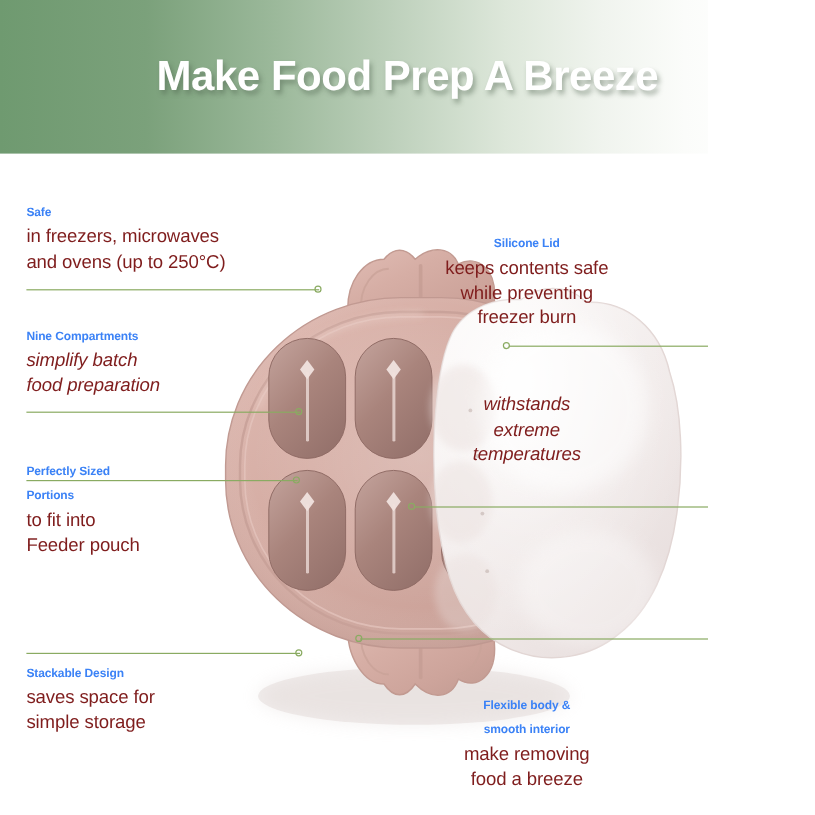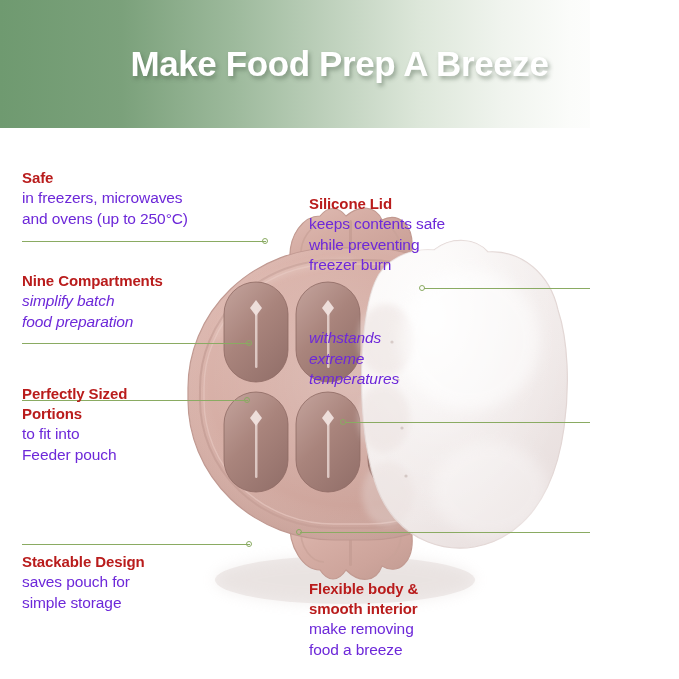--- a/index.html
+++ b/index.html
@@ -41,34 +41,34 @@
     font-weight: bold;
     letter-spacing: -0.4px;
     color: #ffffff;
     text-shadow: 2px 3px 4px rgba(70,90,70,0.45);
     white-space: nowrap;
   }
 
   
   .callout { position: absolute; }
   .callout .hd {
-    color: #b91c1c;
+    color: #3b82f6;
     font-weight: bold;
-    font-size: 15px;
+    font-size: 10px;
     line-height: 20px;
     letter-spacing: -0.1px;
   }
   .callout .bd {
-    color: #6d28d9;
+    color: #7f1d1d;
     font-size: 15.5px;
     line-height: 20.5px;
     letter-spacing: -0.1px;
   }
   .left  { left: 22px;  text-align: left;  width: 250px; }
-  .right { right: 21px; text-align: left; width: 260px; }
+  .right { right: 21px; text-align: center; width: 260px; }
 
   
   .rule {
     position: absolute;
     height: 1px;
     background: #8aab62;
   }
   .dot {
     position: absolute;
     width: 6px; height: 6px;
@@ -279,21 +279,21 @@
 
   <div class="callout left" style="top:384px;">
     <div class="hd" style="white-space:pre-line;">Perfectly Sized
 Portions</div>
     <div class="bd" style="white-space:pre-line;">to fit into
 Feeder pouch</div>
   </div>
 
   <div class="callout left" style="top:552px;">
     <div class="hd">Stackable Design</div>
-    <div class="bd" style="white-space:pre-line;">saves pouch for
+    <div class="bd" style="white-space:pre-line;">saves space for
 simple storage</div>
   </div>
 
   <div class="callout right" style="top:194px;">
     <div class="hd">Silicone Lid</div>
     <div class="bd" style="white-space:pre-line;">keeps contents safe
 while preventing
 freezer burn</div>
   </div>
 

